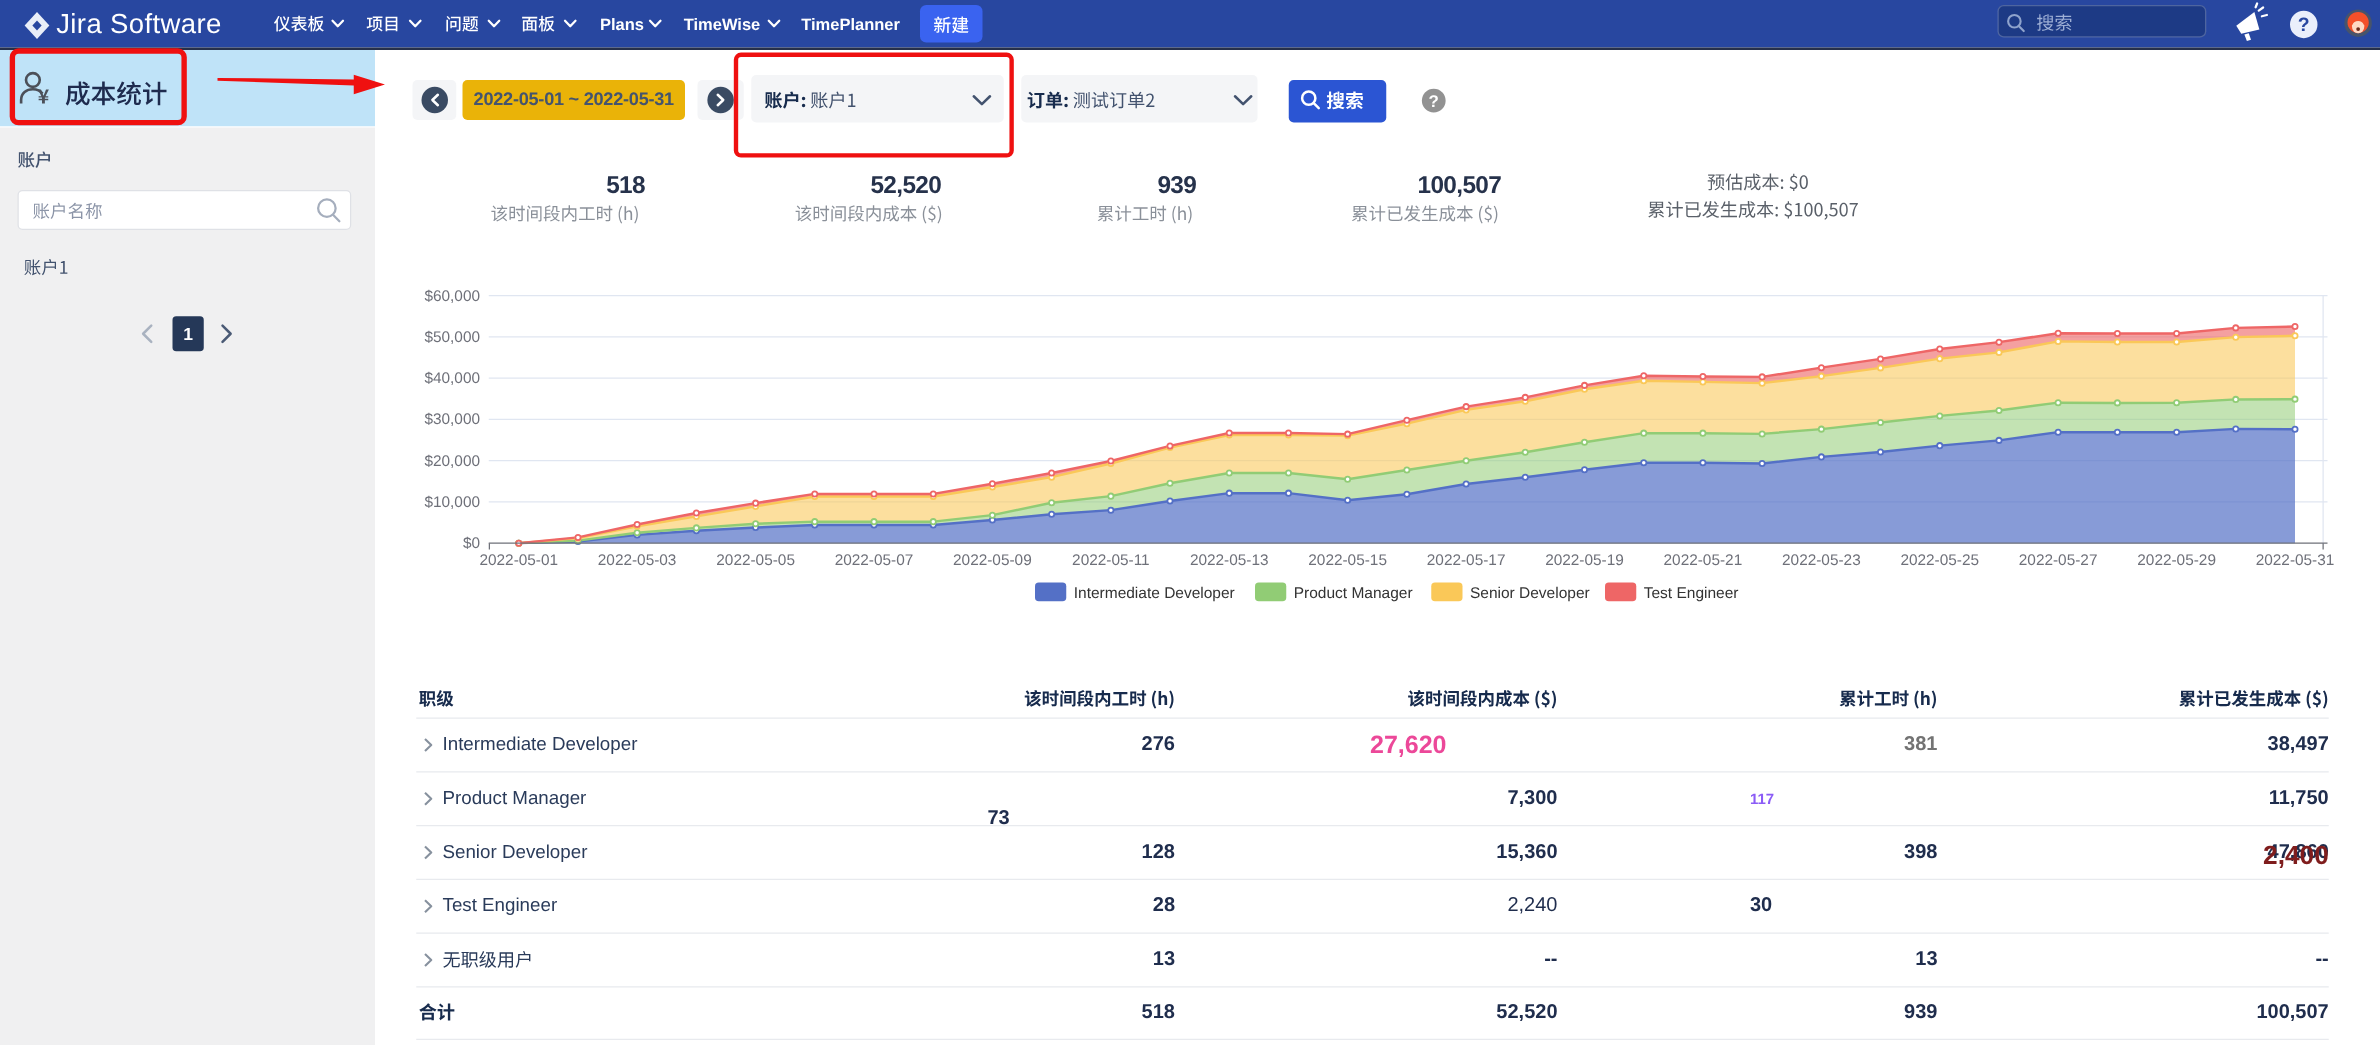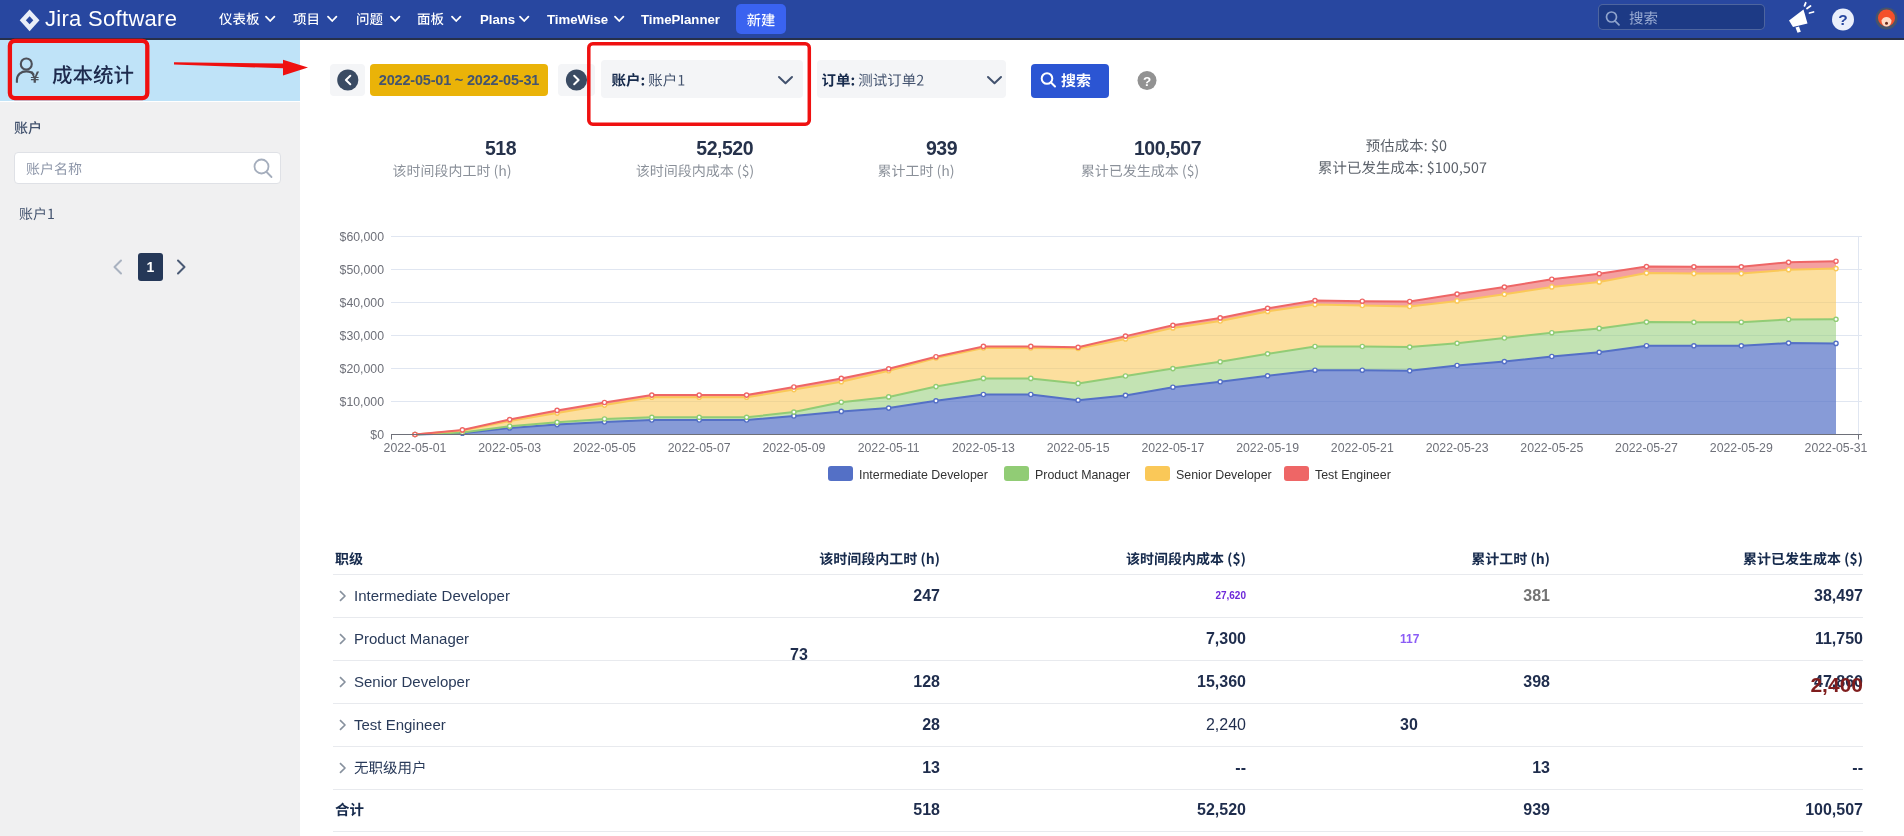--- a/index.html
+++ b/index.html
@@ -26,22 +26,22 @@
 <div style="position:absolute;left:837px;top:139px;width:120px;text-align:right;font-size:19.5px;font-weight:bold;color:#26324B;letter-spacing:-0.5px;line-height:19px">939</div>
 <div style="position:absolute;left:1081px;top:139px;width:120px;text-align:right;font-size:19.5px;font-weight:bold;color:#26324B;letter-spacing:-0.5px;line-height:19px">100,507</div>
 <div style="position:absolute;left:333px;top:574px;width:1530px;height:1px;background:#E8EAEE"></div>
 <div style="position:absolute;left:333px;top:617px;width:1530px;height:1px;background:#E8EAEE"></div>
 <div style="position:absolute;left:333px;top:660px;width:1530px;height:1px;background:#E8EAEE"></div>
 <div style="position:absolute;left:333px;top:703px;width:1530px;height:1px;background:#E8EAEE"></div>
 <div style="position:absolute;left:333px;top:746px;width:1530px;height:1px;background:#E8EAEE"></div>
 <div style="position:absolute;left:333px;top:789px;width:1530px;height:1px;background:#E8EAEE"></div>
 <div style="position:absolute;left:333px;top:831px;width:1530px;height:1px;background:#E8EAEE"></div>
 <div style="position:absolute;left:354px;top:586px;font-size:15px;color:#2A3B5A;line-height:20px">Intermediate Developer</div>
-<div style="position:absolute;left:790px;top:586px;width:150px;text-align:right;font-size:16px;font-weight:bold;color:#1F2D4D;line-height:20px">247</div>
-<div style="position:absolute;left:1096px;top:586px;width:150px;text-align:right;font-size:10px;font-weight:bold;color:#6d28d9;line-height:20px">27,620</div>
+<div style="position:absolute;left:790px;top:586px;width:150px;text-align:right;font-size:16px;font-weight:bold;color:#1F2D4D;line-height:20px">276</div>
+<div style="position:absolute;left:1096px;top:586px;width:150px;font-size:20px;font-weight:bold;color:#ec4899;line-height:20px">27,620</div>
 <div style="position:absolute;left:1400px;top:586px;width:150px;text-align:right;font-size:16px;font-weight:bold;color:#737373;line-height:20px">381</div>
 <div style="position:absolute;left:1713px;top:586px;width:150px;text-align:right;font-size:16px;font-weight:bold;color:#1F2D4D;line-height:20px">38,497</div>
 <div style="position:absolute;left:354px;top:629px;font-size:15px;color:#2A3B5A;line-height:20px">Product Manager</div>
 <div style="position:absolute;left:790px;top:645px;width:150px;text-align:left;font-size:16px;font-weight:bold;color:#1F2D4D;line-height:20px">73</div>
 <div style="position:absolute;left:1096px;top:629px;width:150px;text-align:right;font-size:16px;font-weight:bold;color:#1F2D4D;line-height:20px">7,300</div>
 <div style="position:absolute;left:1400px;top:629px;width:150px;text-align:left;font-size:12px;font-weight:bold;color:#8b5cf6;line-height:20px">117</div>
 <div style="position:absolute;left:1713px;top:629px;width:150px;text-align:right;font-size:16px;font-weight:bold;color:#1F2D4D;line-height:20px">11,750</div>
 <div style="position:absolute;left:354px;top:672px;font-size:15px;color:#2A3B5A;line-height:20px">Senior Developer</div>
 <div style="position:absolute;left:790px;top:672px;width:150px;text-align:right;font-size:16px;font-weight:bold;color:#1F2D4D;line-height:20px">128</div>
 <div style="position:absolute;left:1096px;top:672px;width:150px;text-align:right;font-size:16px;font-weight:bold;color:#1F2D4D;line-height:20px">15,360</div>

